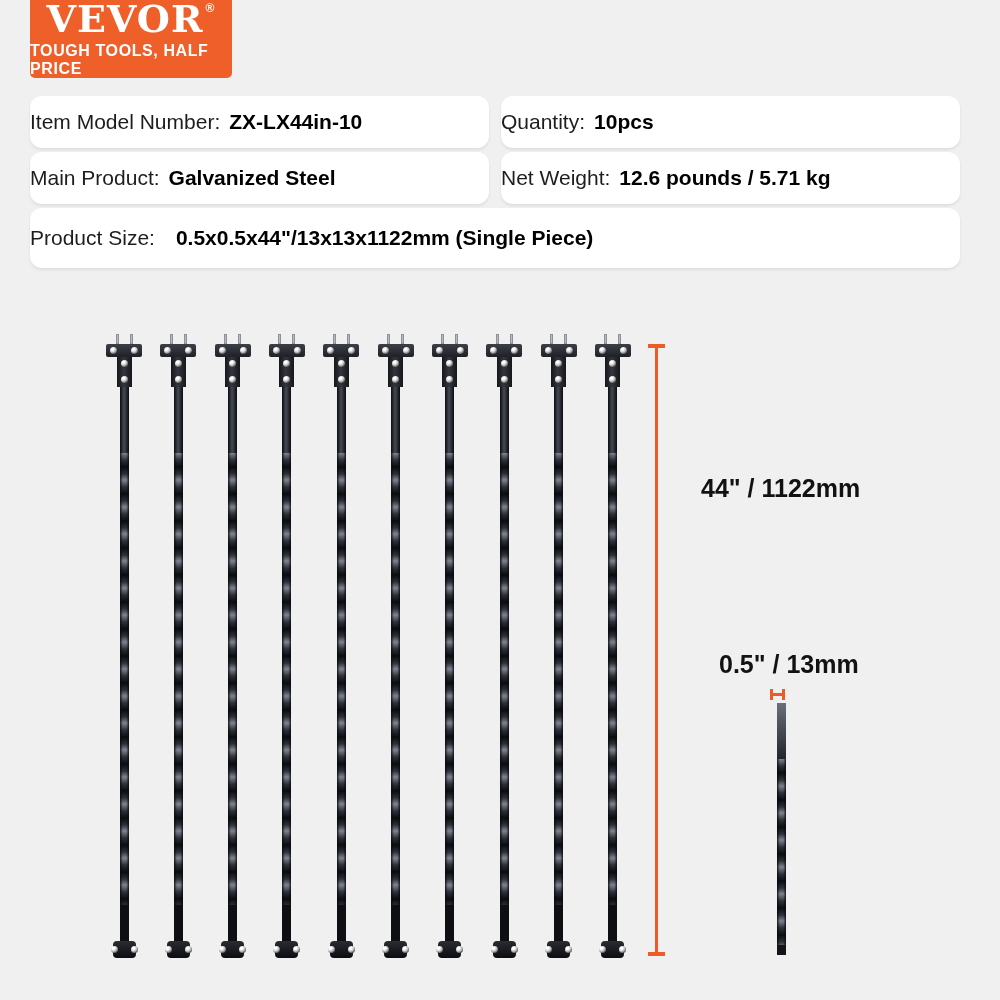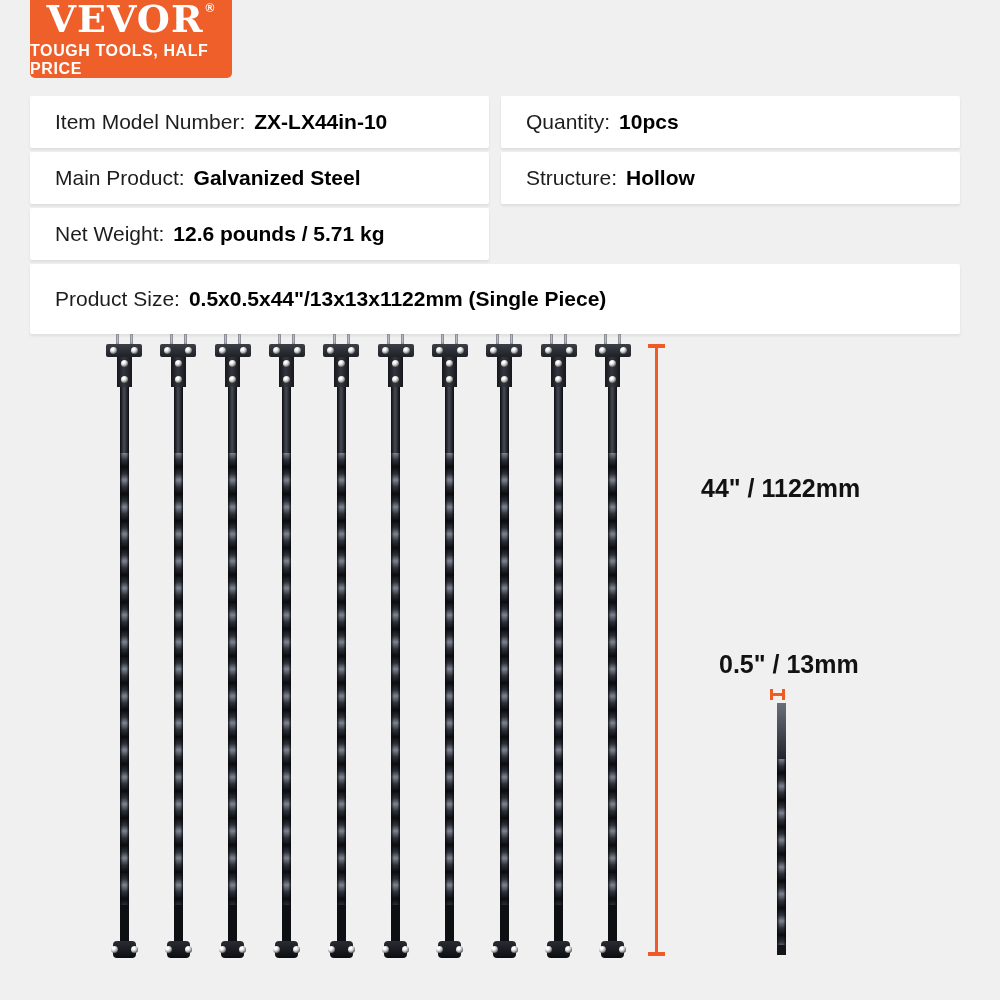--- a/index.html
+++ b/index.html
@@ -27,26 +27,26 @@
   }
   .logo-reg { font-size:12px; line-height:1; margin-top:2px; margin-left:2px; font-family:"Liberation Sans",sans-serif; }
   .logo-tagline { font-size:16px; font-weight:bold; letter-spacing:0.6px; margin-top:4px; }
 
   
   .spec-grid {
     position:absolute; left:30px; top:96px; width:930px;
     display:flex; flex-wrap:wrap; column-gap:12px; row-gap:4px;
   }
   .card {
-    width:459px; height:52px; background:#fff; border-radius:2px;
+    width:459px; height:52px; background:#fff; border-radius:12px;
     box-shadow:0 2px 3px rgba(0,0,0,0.08);
-    display:flex; align-items:center; padding-left:25px;
+    display:flex; align-items:center; 
     font-size:21px; color:#1d1d1d; white-space:nowrap;
   }
-  .card.full { width:930px; height:70px; }
+  .card.full { width:930px; height:60px;gap:12px; }
   .card .val { font-weight:bold; color:#000; margin-left:9px;text-align:center; }
 
   
   .baluster {
     position:absolute; top:334px; height:624px; width:36px;
     display:flex; flex-direction:column; align-items:center;
   }
   .pins { height:10px; display:flex; gap:11px; }
   .pins i { display:block; width:3px; height:10px; background:#b9bcc2; border:0.5px solid #8d9097; }
   .plate {
@@ -128,24 +128,20 @@
     </div>
     <div class="card">
       <span class="lbl">Quantity:</span>
       <span class="val">10pcs</span>
     </div>
     <div class="card">
       <span class="lbl">Main Product:</span>
       <span class="val">Galvanized Steel</span>
     </div>
     <div class="card">
-      <span class="lbl">Structure:</span>
-      <span class="val">Hollow</span>
-    </div>
-    <div class="card">
       <span class="lbl">Net Weight:</span>
       <span class="val">12.6 pounds / 5.71 kg</span>
     </div>
     <div class="card full">
       <span class="lbl">Product Size:</span>
       <span class="val">0.5x0.5x44"/13x13x1122mm (Single Piece)</span>
     </div>
   </div>
 
 <div id="balusters">

